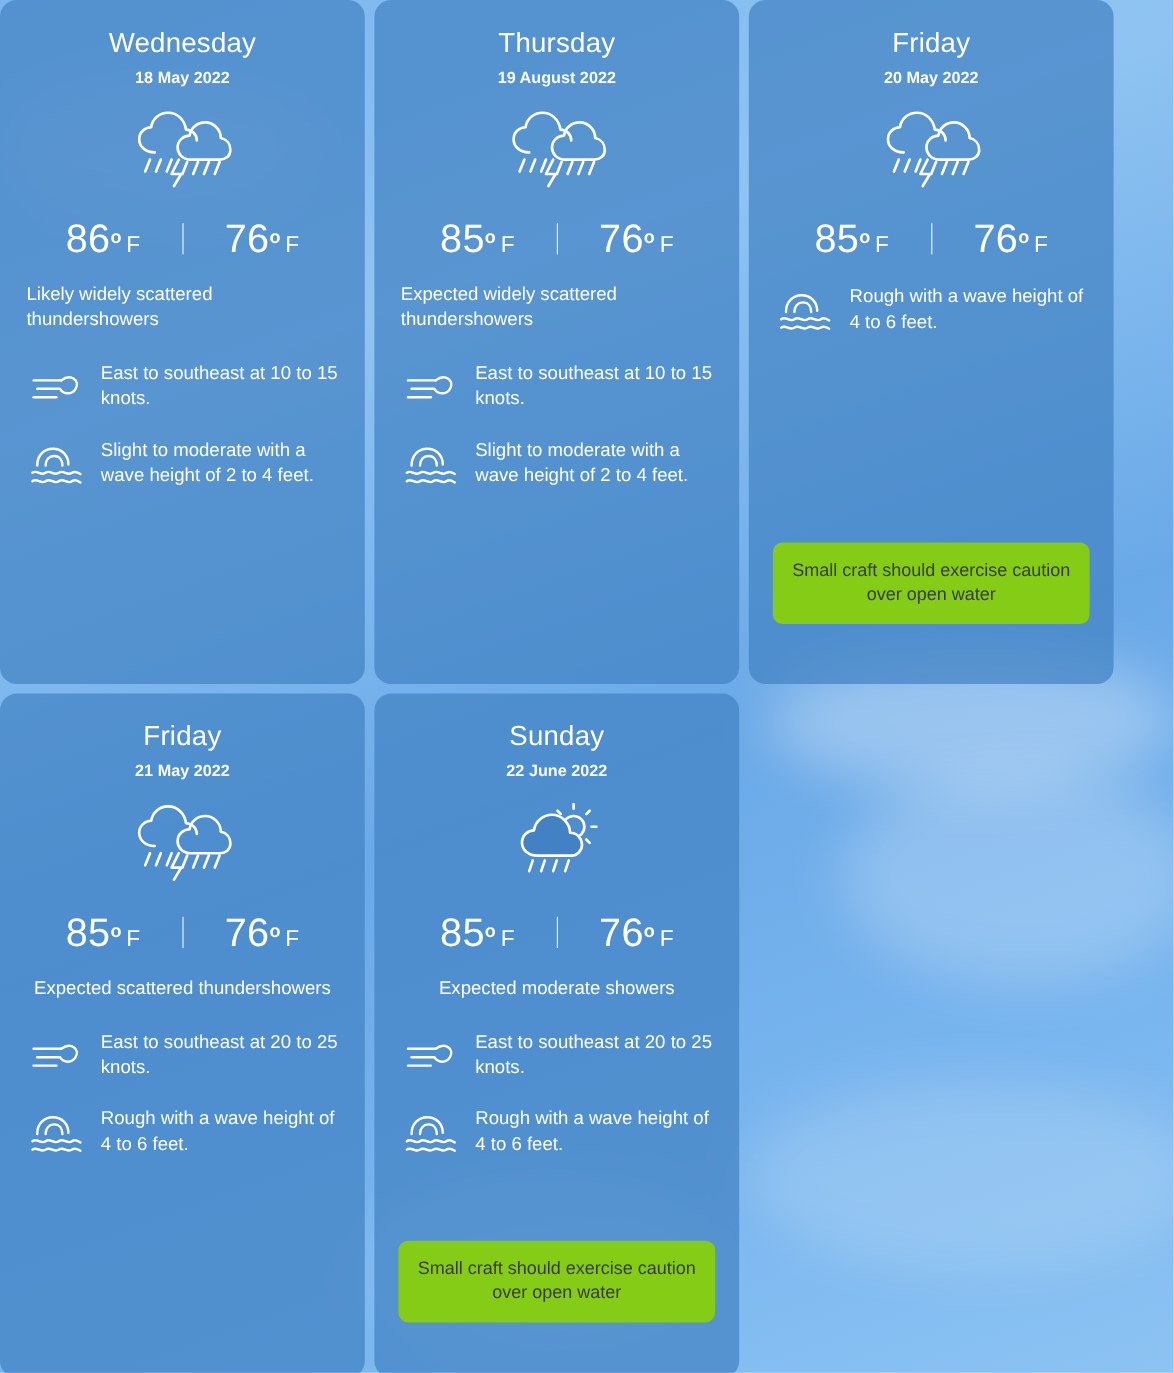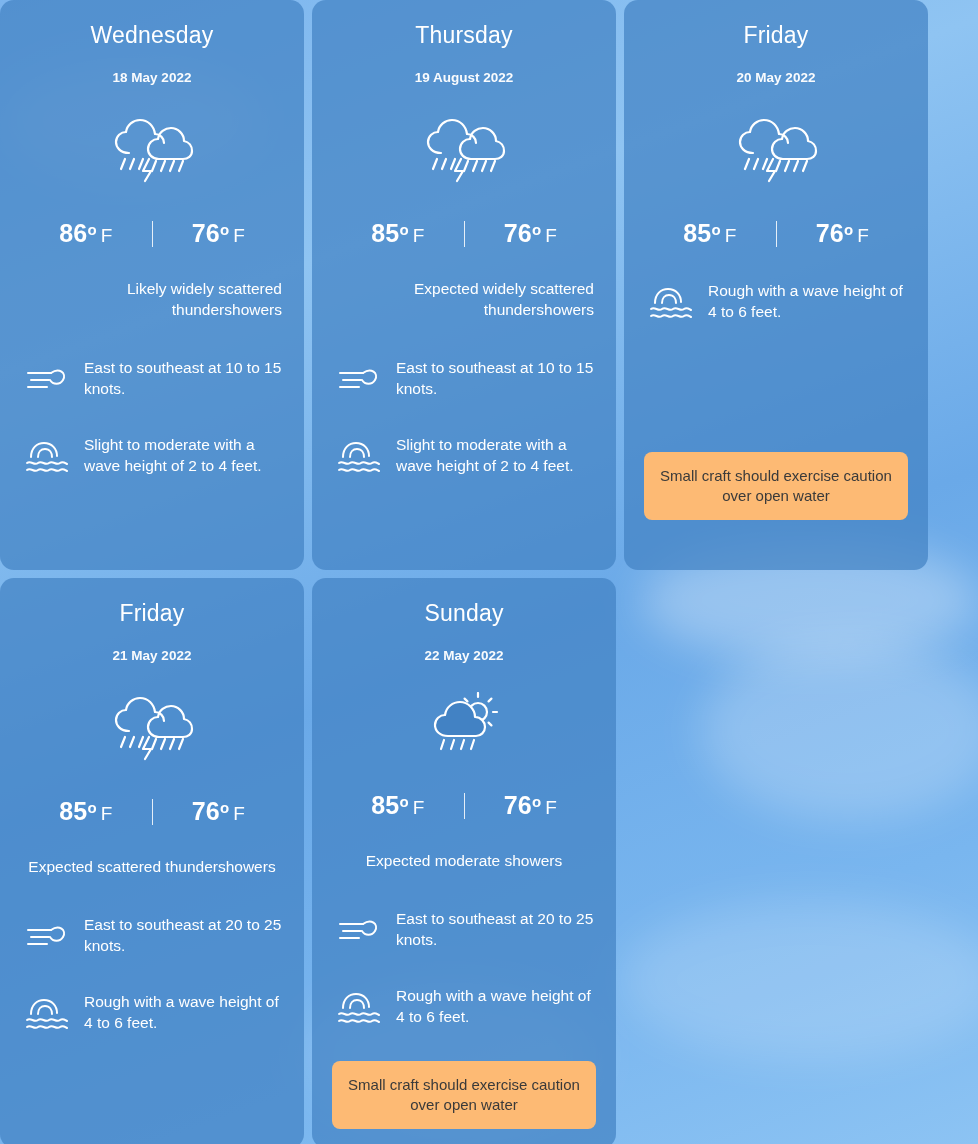--- a/index.html
+++ b/index.html
@@ -37,21 +37,20 @@
 
   .card {
     background: rgba(66,130,196,0.72);
     border-radius: 14px;
     padding: 22px 20px 18px 20px;
     color: #ffffff;
     display: flex;
     flex-direction: column;
     align-items: center;
     overflow: hidden;
-    gap: 13px;
   }
   .card.empty { background: transparent; }
 
   .day-name {
     font-size: 23px;
     font-weight: 400;
     letter-spacing: .2px;
     margin-bottom: 8px;
     text-align: center;
   }
@@ -78,36 +77,36 @@
     width: 100%;
   }
   .temp {
     font-size: 19px;
     font-weight: 400;
     width: 50%;
     text-align: center;
     white-space: nowrap;
   }
   .temp .num {
-    font-size: 25px;
-    font-weight: 700;
+    font-size: 33px;
+    font-weight: 400;
     letter-spacing: .3px;
   }
   .temp .deg { font-size: 15px; vertical-align: super; font-weight: 700; }
   .temp .unit { font-size: 19px; margin-left: 4px; }
   .temp-divider {
     width: 1px;
     height: 26px;
     background: rgba(255,255,255,0.85);
     flex: 0 0 1px;
   }
   .summary {
     font-size: 15.5px;
     line-height: 1.35;
-    text-align: right;
+    text-align: left;
     margin-bottom: 22px;
     padding: 0 2px;
   }
   .detail {
     display: flex;
     align-items: flex-end;
     gap: 14px;
     width: 100%;
     margin-bottom: 20px;
     padding-left: 4px;
@@ -120,21 +119,21 @@
     justify-content: center;
   }
   .detail .text {
     font-size: 15.5px;
     line-height: 1.35;
     padding-top: 2px;
   }
   .alert {
     margin-top: auto;
     width: 100%;
-    background: #fdba74;
+    background: #84cc16;
     color: #3a3a3a;
     border-radius: 8px;
     padding: 14px 12px;
     font-size: 15px;
     line-height: 1.35;
     text-align: center;
   }
   .spacer { flex: 1 1 auto; }
 </style>
 </head>
@@ -330,21 +329,21 @@
         </svg>
       </span>
       <span class="text">Rough with a wave height of 4 to 6 feet.</span>
     </div>
   </div>
 
   <div></div>
 
   <div class="card">
     <div class="day-name">Sunday</div>
-    <div class="day-date">22 May 2022</div>
+    <div class="day-date">22 June 2022</div>
     <div class="wx-icon">
       <svg width="76" height="66" viewBox="0 0 76 66" fill="none" stroke="#ffffff" stroke-width="2.2" stroke-linecap="round" stroke-linejoin="round">
         <circle cx="52" cy="20" r="9"></circle>
         <path d="M52 5 V1 M52 39 V35 M67 20 H71 M33 20 H37 M62.6 9.4 L65.4 6.6 M41.4 30.6 L38.6 33.4 M62.6 30.6 L65.4 33.4 M41.4 9.4 L38.6 6.6"></path>
         <path d="M22 44 C14 44 9 39 9 33 C9 27 14 23 19 23 C20 15 27 10 34 10 C42 10 49 17 49 25 C55 25 59 30 59 35 C59 40 55 44 50 44 Z" fill="#4282c4"></path>
         <path d="M18 48 L15 57 M28 48 L25 57 M38 48 L35 57 M48 48 L45 57"></path>
       </svg>
     </div>
     <div class="temps">
       <div class="temp">

